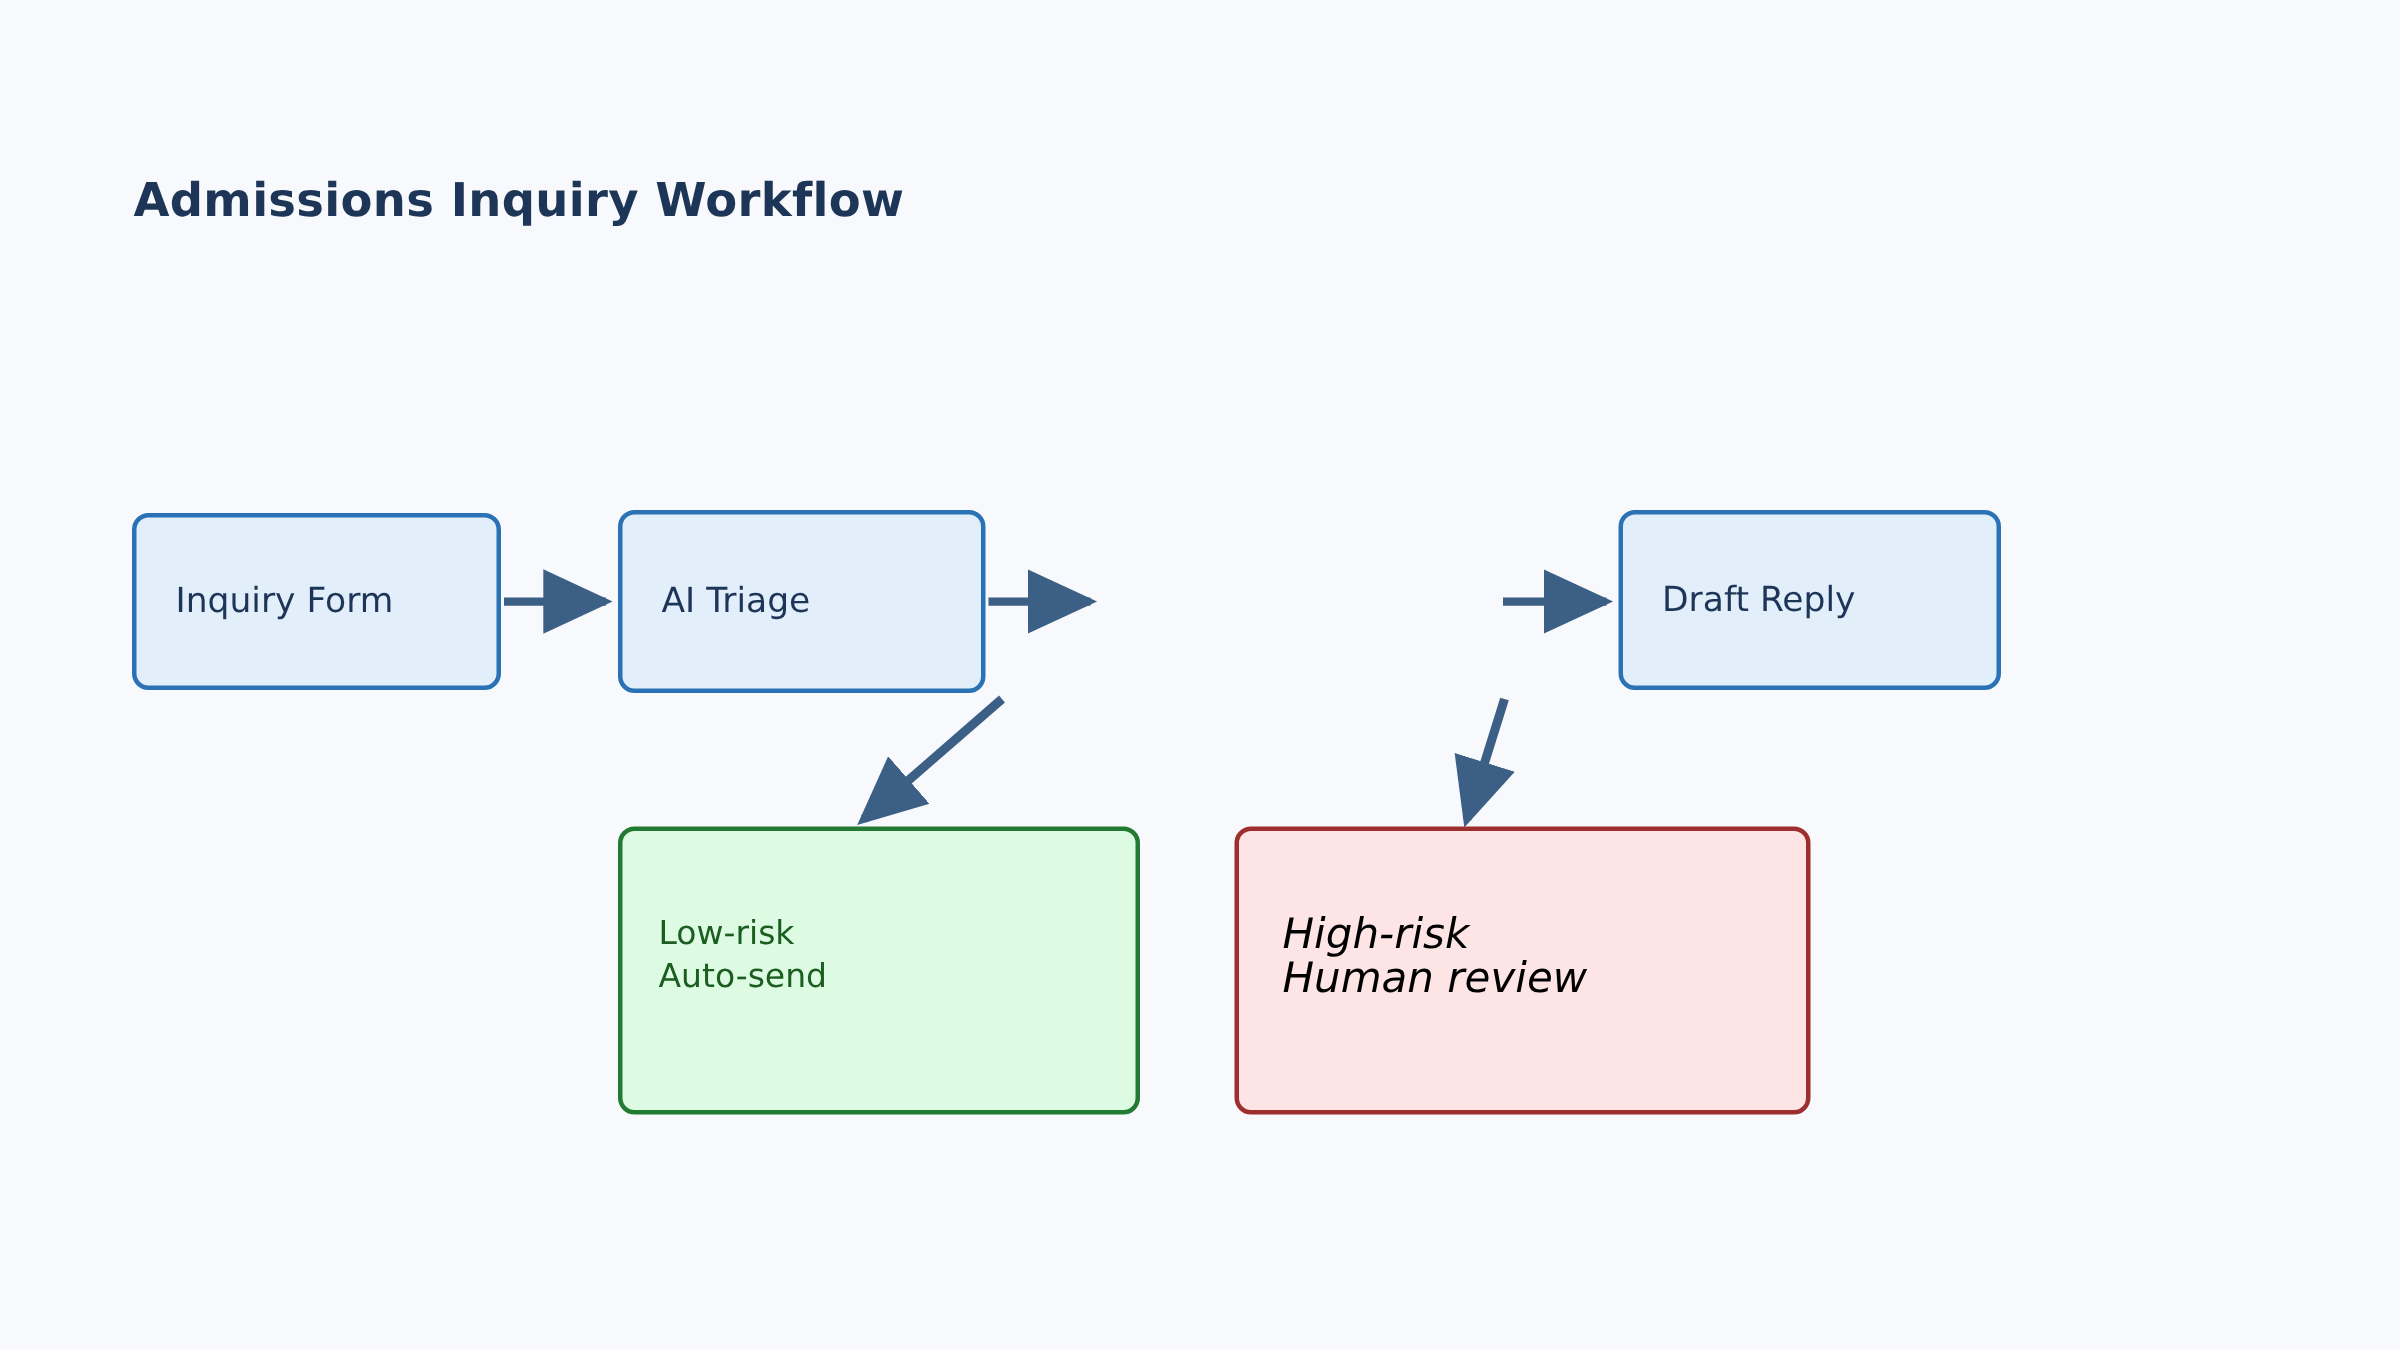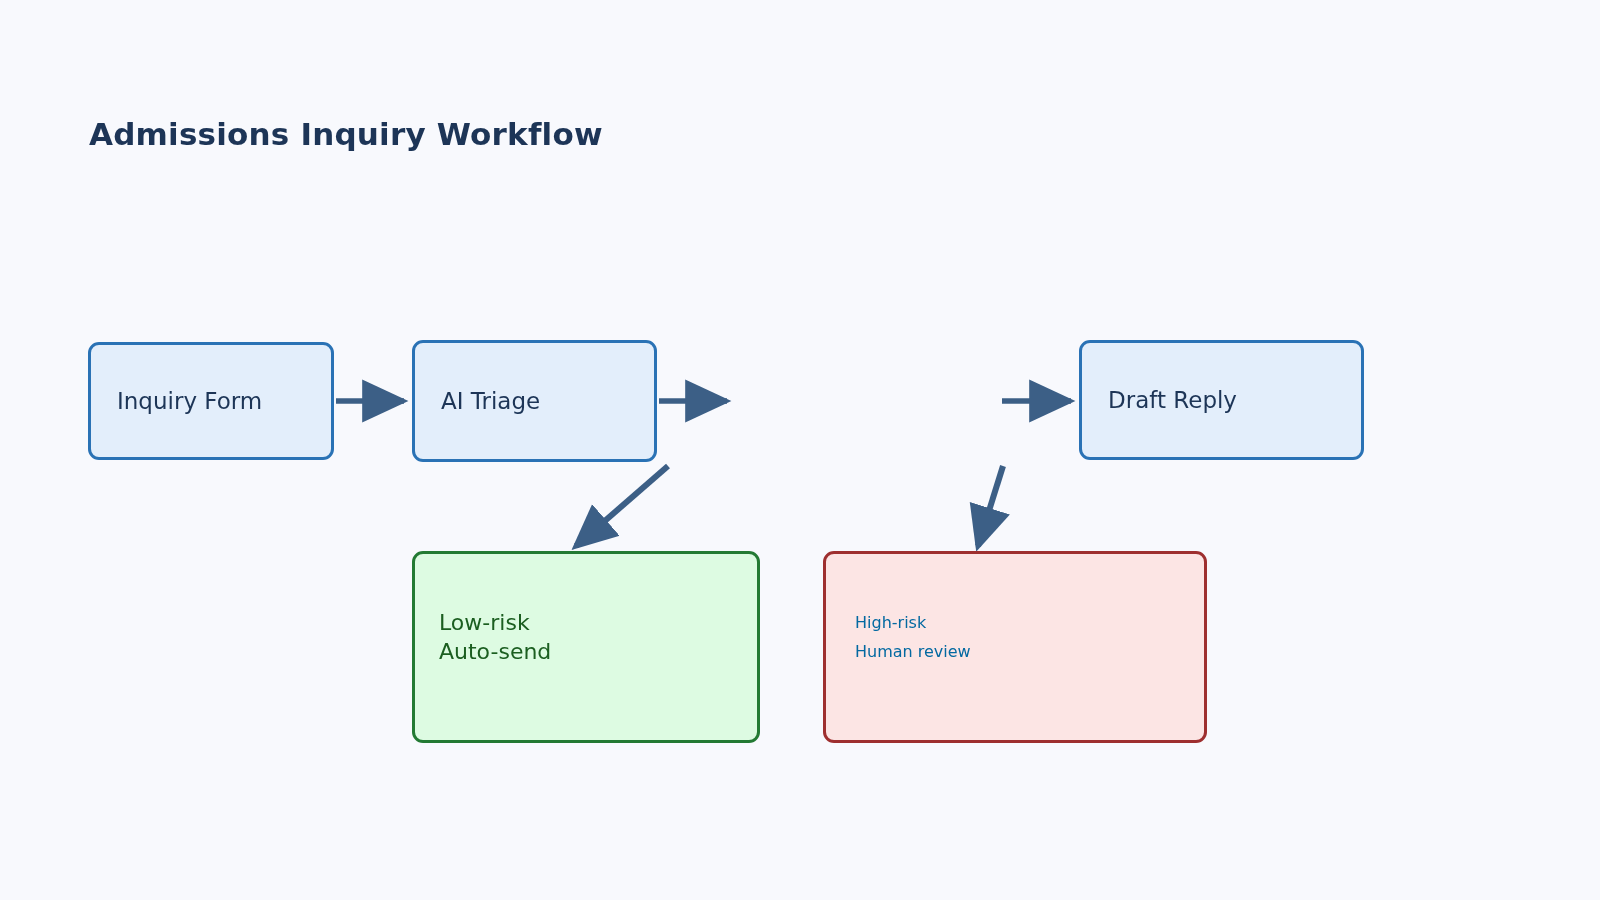--- a/index.html
+++ b/index.html
@@ -87,22 +87,23 @@
 
   .node.danger {
     background: #fce5e4;
     border-color: #9e2f2f;
     border-width: 3px;
     padding-left: 29px;
     align-items: flex-start;
     padding-top: 54px;
   }
   .node.danger .node-label {
-    font-size: 16px;
-    color: #0369a1;
+    font-size: 28px;
+    color: #000000;
+    font-style: italic;
   }
 </style>
 </head>
 <body>
 
 <div id="canvas">
 
   <div id="diagram-title">Admissions Inquiry Workflow</div>
 
   <svg id="edge-layer" viewBox="0 0 1600 900" width="1600" height="900" xmlns="http://www.w3.org/2000/svg">
@@ -138,21 +139,21 @@
 
   <div class="node process" style="left:412px; top:340px; width:245px; height:122px;">
     <span class="node-label">AI Triage</span>
   </div>
 
   <div class="node process" style="left:88px; top:342px; width:246px; height:118px;">
     <span class="node-label">Inquiry Form</span>
   </div>
 
 
-  <div class="node process" style="left:1079px; top:340px; width:285px; height:120px;">
+  <div class="node process" style="left:1079px; top:340px; width:255px; height:120px;">
     <span class="node-label">Draft Reply</span>
   </div>
 
   <div class="node success" style="left:412px; top:551px; width:348px; height:192px;">
     <span class="node-label">Low-risk
 Auto-send</span>
   </div>
 
   <div class="node danger" style="left:823px; top:551px; width:384px; height:192px;">
     <span class="node-label">High-risk

